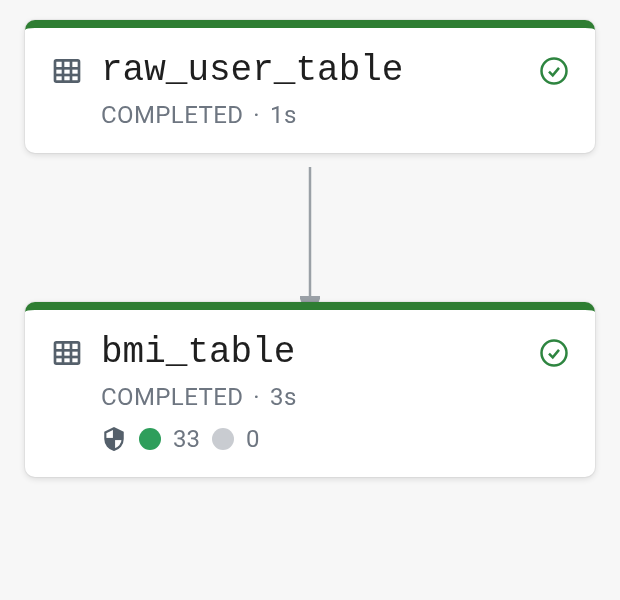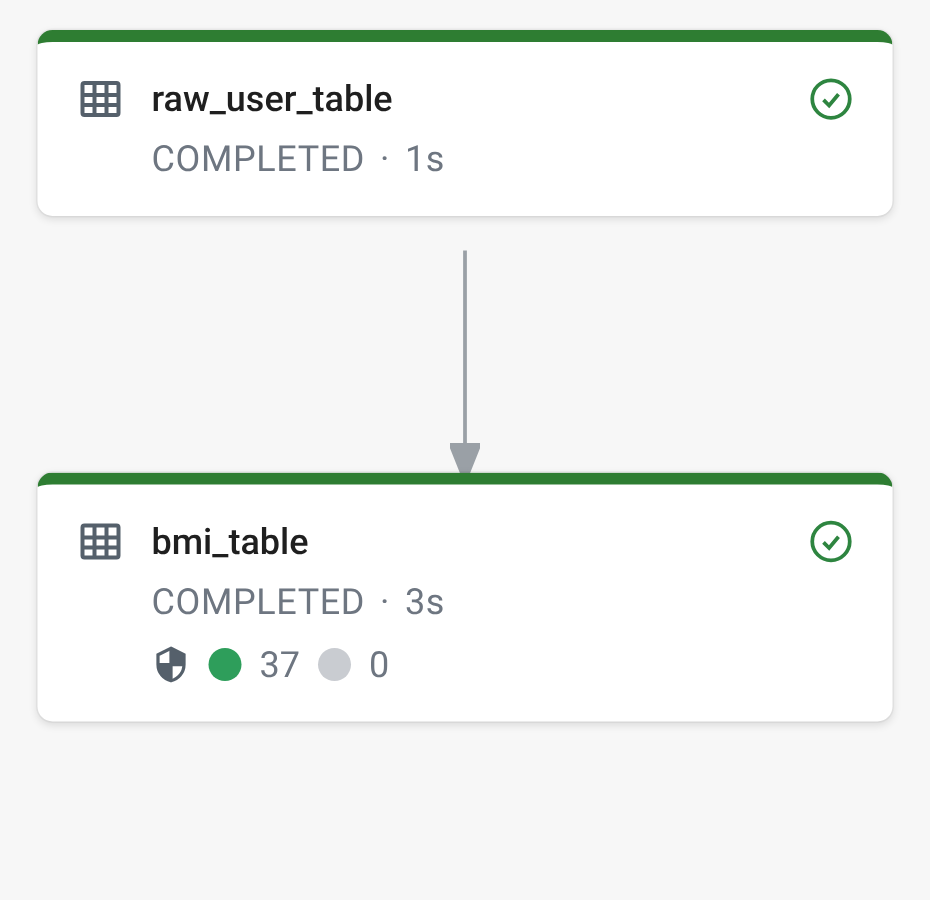--- a/index.html
+++ b/index.html
@@ -28,24 +28,25 @@
       box-shadow: 0 2px 6px rgba(0,0,0,0.12), 0 0 0 1px rgba(0,0,0,0.04);
       padding: 22px 26px 24px 26px;
       width: 570px;
     }
     .node-row1 {
       display: flex;
       align-items: center;
       gap: 18px;
     }
     .node-title {
-      font-size: 24px;
+      font-size: 36px;
       font-weight: 500;
       color: #1f1f1f;
       flex: 1;
+      font-family: Liberation Mono, monospace;
     }
     .node-row2 {
       display: flex;
       align-items: flex-end;
       gap: 10px;
       margin-top: 10px;
       margin-left: 50px;
     }
     .status-text {
       font-size: 24px;
@@ -114,21 +115,21 @@
         </svg>
       </span>
     </div>
     <div class="node-row2">
       <span class="status-text">COMPLETED</span>
       <span class="status-text">·</span>
       <span class="status-text">1s</span>
     </div>
   </div>
 
-  <div class="node" style="left: 25px; top: 315px; border-top-color: rgb(46, 125, 50);">
+  <div class="node" style="left: 25px; top: 302px; border-top-color: rgb(46, 125, 50);">
     <div class="node-row1">
       <span class="icon">
         <svg width="32" height="32" viewBox="0 0 24 24" fill="none" stroke="#55606b" stroke-width="2">
           <rect x="3" y="4" width="18" height="16" rx="1"></rect>
           <line x1="3" y1="10" x2="21" y2="10"></line>
           <line x1="3" y1="15" x2="21" y2="15"></line>
           <line x1="9" y1="4" x2="9" y2="20"></line>
           <line x1="15" y1="4" x2="15" y2="20"></line>
         </svg>
       </span>
@@ -149,19 +150,19 @@
       <span class="icon">
         <svg width="26" height="26" viewBox="0 0 24 24" fill="none" stroke="#55606b" stroke-width="2">
           <path d="M12 2 L20 6 V12 C20 17 16.5 21 12 22 C7.5 21 4 17 4 12 V6 Z"></path>
           <path d="M12 2 V22" stroke-width="2"></path>
           <path d="M4 12 H20" stroke-width="2"></path>
           <path d="M12 2 L20 6 V12 H12 Z" fill="#55606b" stroke="none"></path>
           <path d="M12 12 V22 C7.5 21 4 17 4 12 Z" fill="#55606b" stroke="none"></path>
         </svg>
       </span>
       <span class="dot" style="background: rgb(46, 158, 91);"></span>
-      <span class="metric-value">37</span>
+      <span class="metric-value">33</span>
       <span class="dot" style="background: rgb(201, 204, 209);"></span>
       <span class="metric-value">0</span>
     </div>
   </div>
 
 </div>
 
 </body></html>

